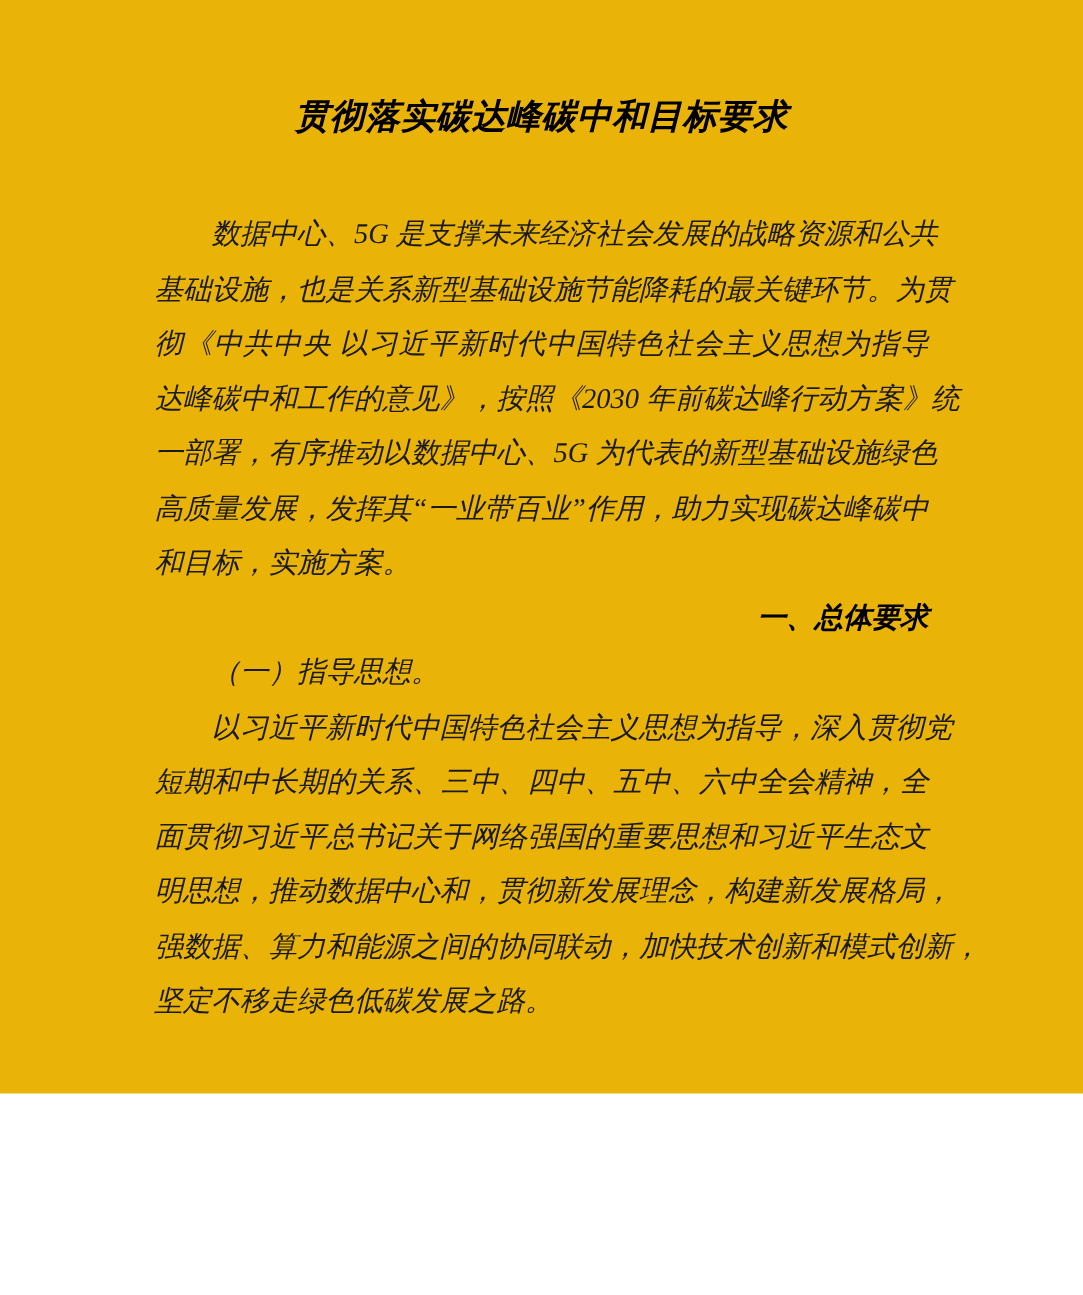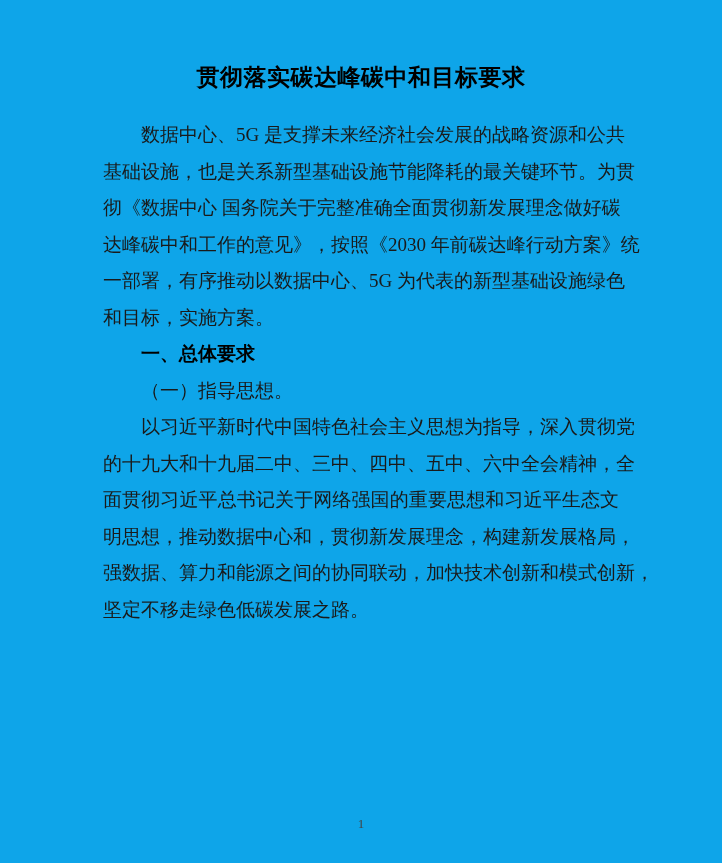--- a/index.html
+++ b/index.html
@@ -9,38 +9,39 @@
   body {
     width: 722px;
     height: 863px;
     background: #ffffff;
     font-family: "Liberation Serif", "DejavU Serif", serif;
     color: #1a1a1a;
   }
   .page {
     position: relative;
     width: 722px;
-    height: 863px;
-    background: #0ea5e9;
+    height: 729px;
+    background: #eab308;
     overflow: hidden;
+    font-style: italic;
   }
   .doc-title {
     padding-top: 57px;
     width: 520px;
     margin: 0 auto;
     font-size: 23px;
     line-height: 42px;
     font-weight: bold;
     text-align: center;
     color: #000000;
     letter-spacing: 0.5px;
   }
   .doc-body {
     width: 516px;
-    margin: 18px auto 0 auto;
+    margin: 40px auto 0 auto;
     font-size: 19px;
     line-height: 36.5px;
   }
   .para {
     margin: 0;
   }
   .line {
     text-align: justify;
     text-align-last: justify;
     text-justify: inter-character;
@@ -51,20 +52,21 @@
   }
   .line.last {
     text-align-last: left;
     white-space: normal;
   }
   .heading1 {
     font-family: "Liberation Sans", "DejaVu Sans", sans-serif;
     font-weight: bold;
     color: #000000;
     text-indent: 2em;
+    text-align: right;
   }
   .heading2 {
     text-indent: 2em;
   }
   .page-number {
     position: absolute;
     left: 0;
     right: 0;
     top: 816px;
     text-align: center;
@@ -77,30 +79,31 @@
 
 <div class="page">
   <div class="doc-title">
       <div class="title-line">贯彻落实碳达峰碳中和目标要求</div>
     </div>
 
   <div class="doc-body">
       <div class="para">
         <div class="line first">数据中心、5G 是支撑未来经济社会发展的战略资源和公共</div>
         <div class="line">基础设施，也是关系新型基础设施节能降耗的最关键环节。为贯</div>
-        <div class="line">彻《数据中心 国务院关于完整准确全面贯彻新发展理念做好碳</div>
+        <div class="line">彻《中共中央 以习近平新时代中国特色社会主义思想为指导</div>
         <div class="line">达峰碳中和工作的意见》，按照《2030 年前碳达峰行动方案》统</div>
         <div class="line">一部署，有序推动以数据中心、5G 为代表的新型基础设施绿色</div>
+        <div class="line">高质量发展，发挥其“一业带百业”作用，助力实现碳达峰碳中</div>
         <div class="line last">和目标，实施方案。</div>
       </div>
       <div class="heading1">一、总体要求</div>
       <div class="heading2">（一）指导思想。</div>
       <div class="para">
         <div class="line first">以习近平新时代中国特色社会主义思想为指导，深入贯彻党</div>
-        <div class="line">的十九大和十九届二中、三中、四中、五中、六中全会精神，全</div>
+        <div class="line">短期和中长期的关系、三中、四中、五中、六中全会精神，全</div>
         <div class="line">面贯彻习近平总书记关于网络强国的重要思想和习近平生态文</div>
         <div class="line">明思想，推动数据中心和，贯彻新发展理念，构建新发展格局，</div>
         <div class="line">强数据、算力和能源之间的协同联动，加快技术创新和模式创新，</div>
         <div class="line last">坚定不移走绿色低碳发展之路。</div>
       </div>
     </div>
 
   <div class="page-number">1</div>
 </div>
 

